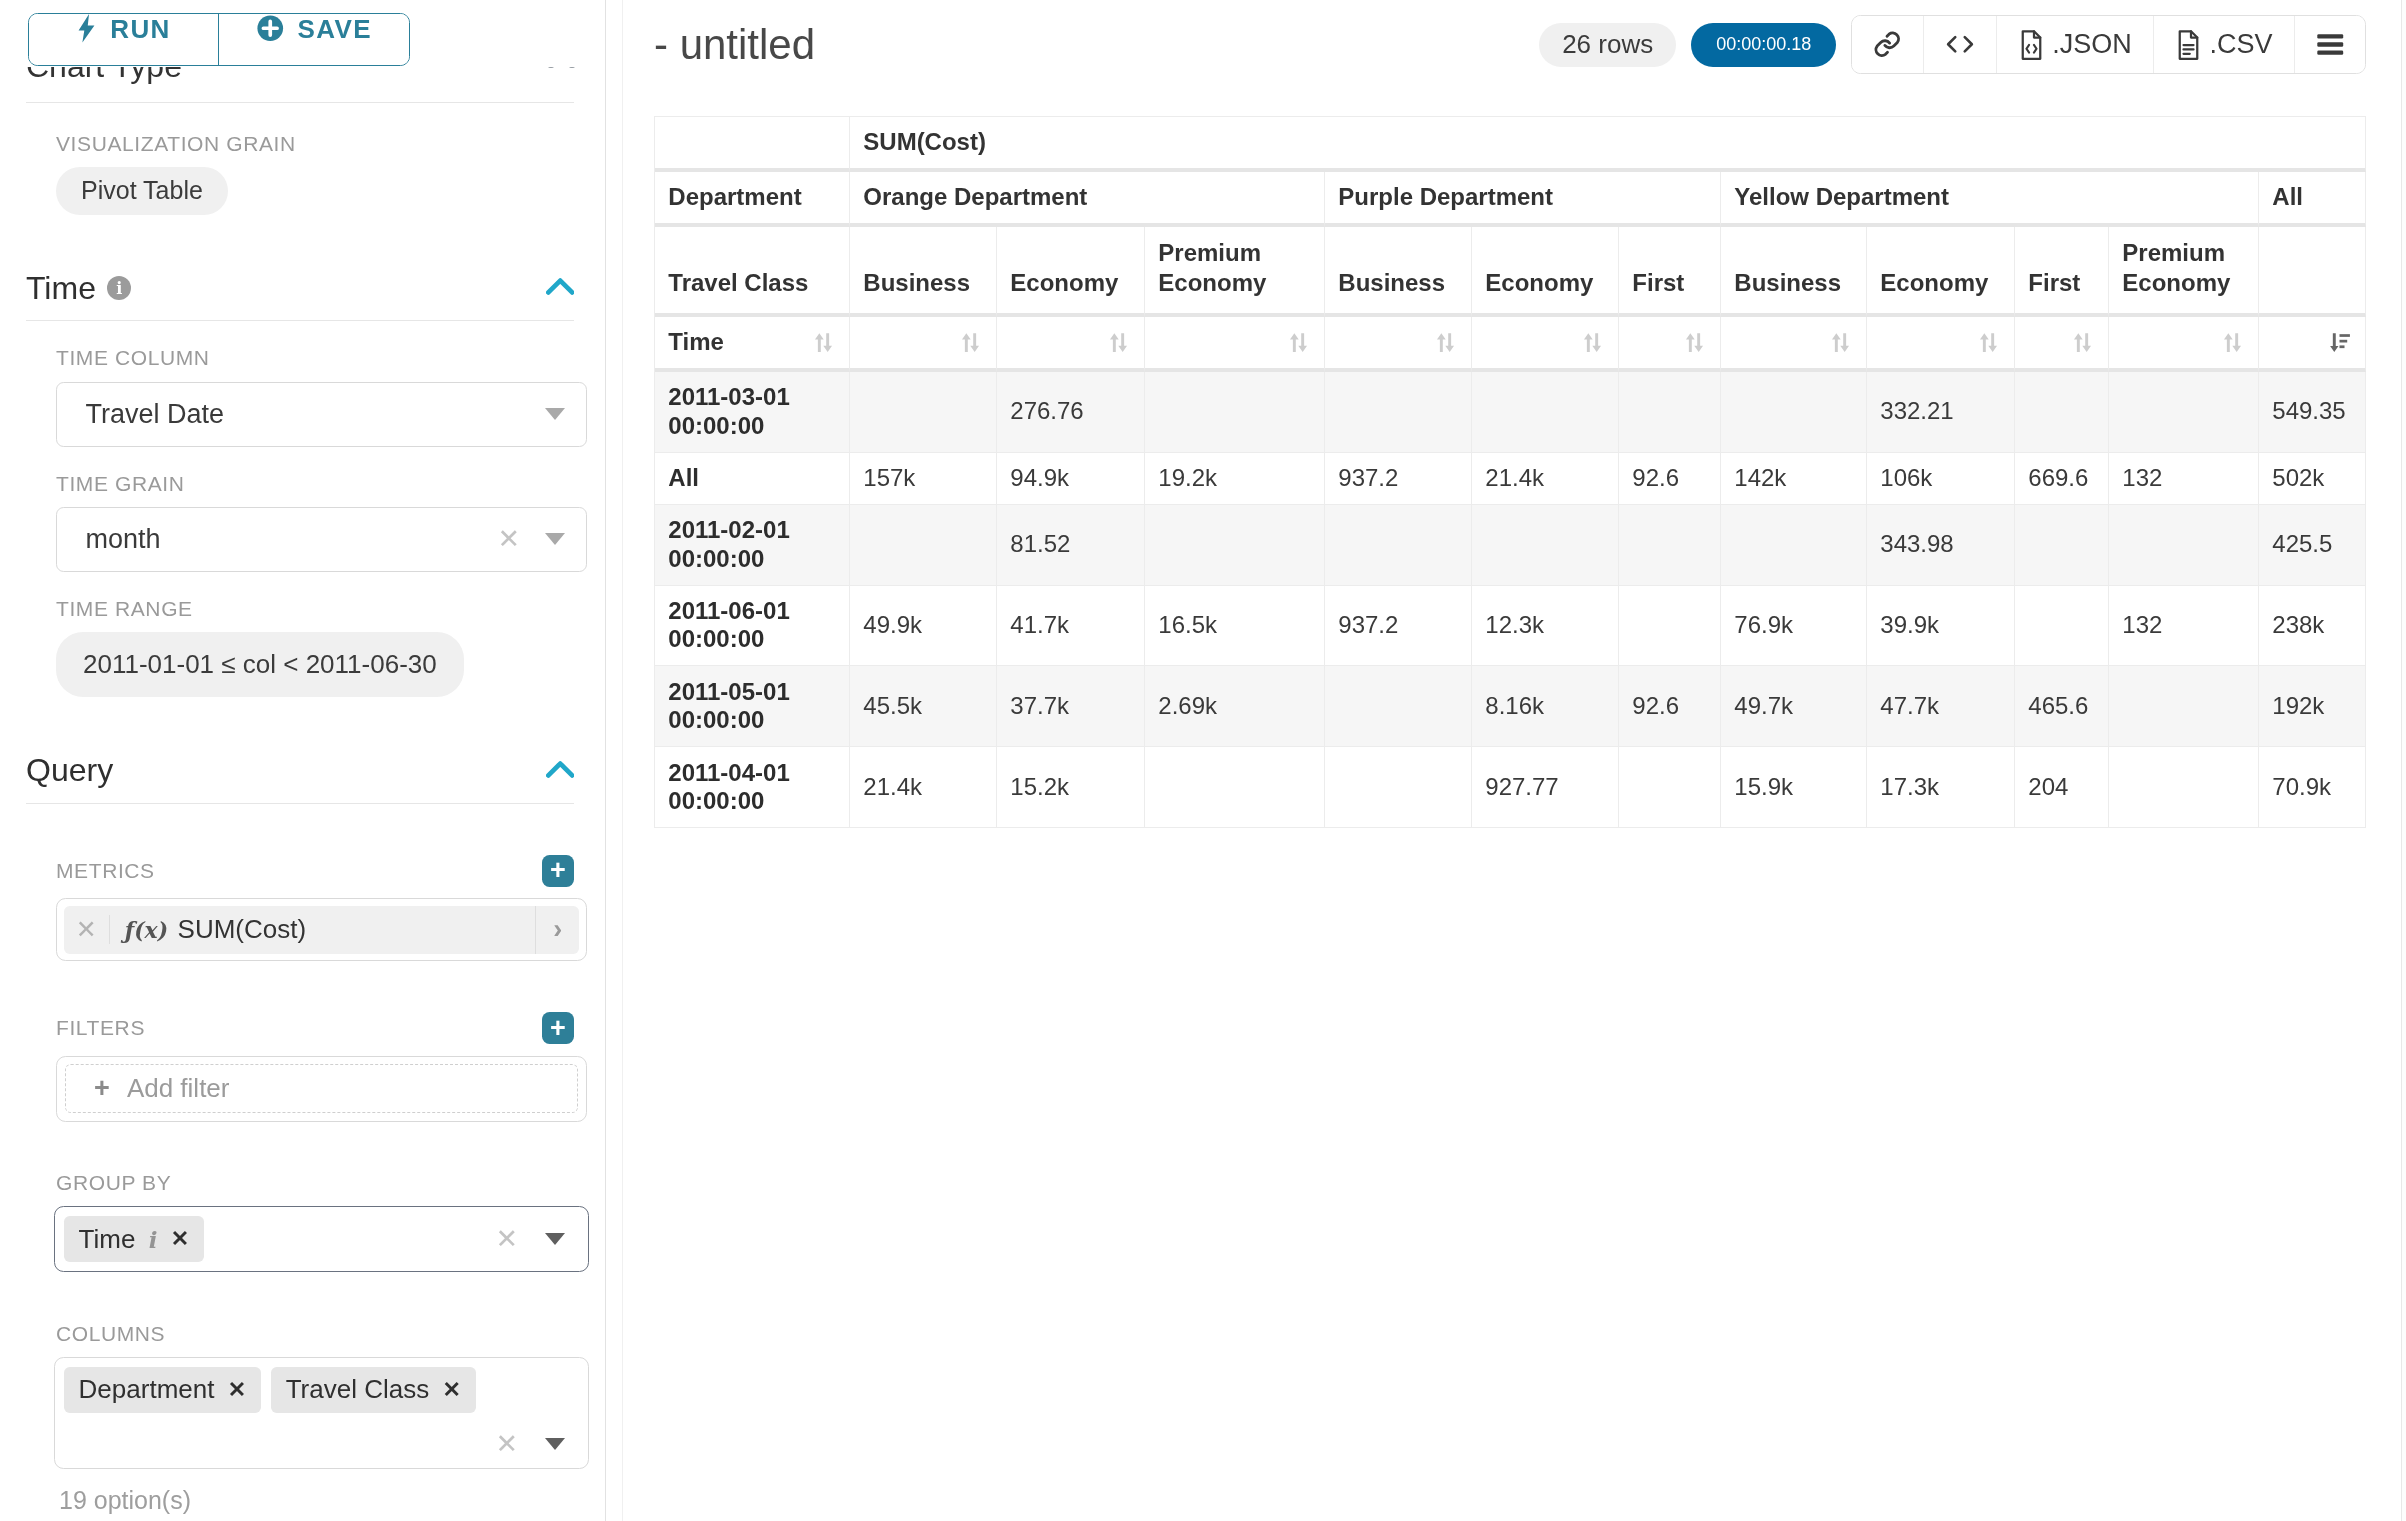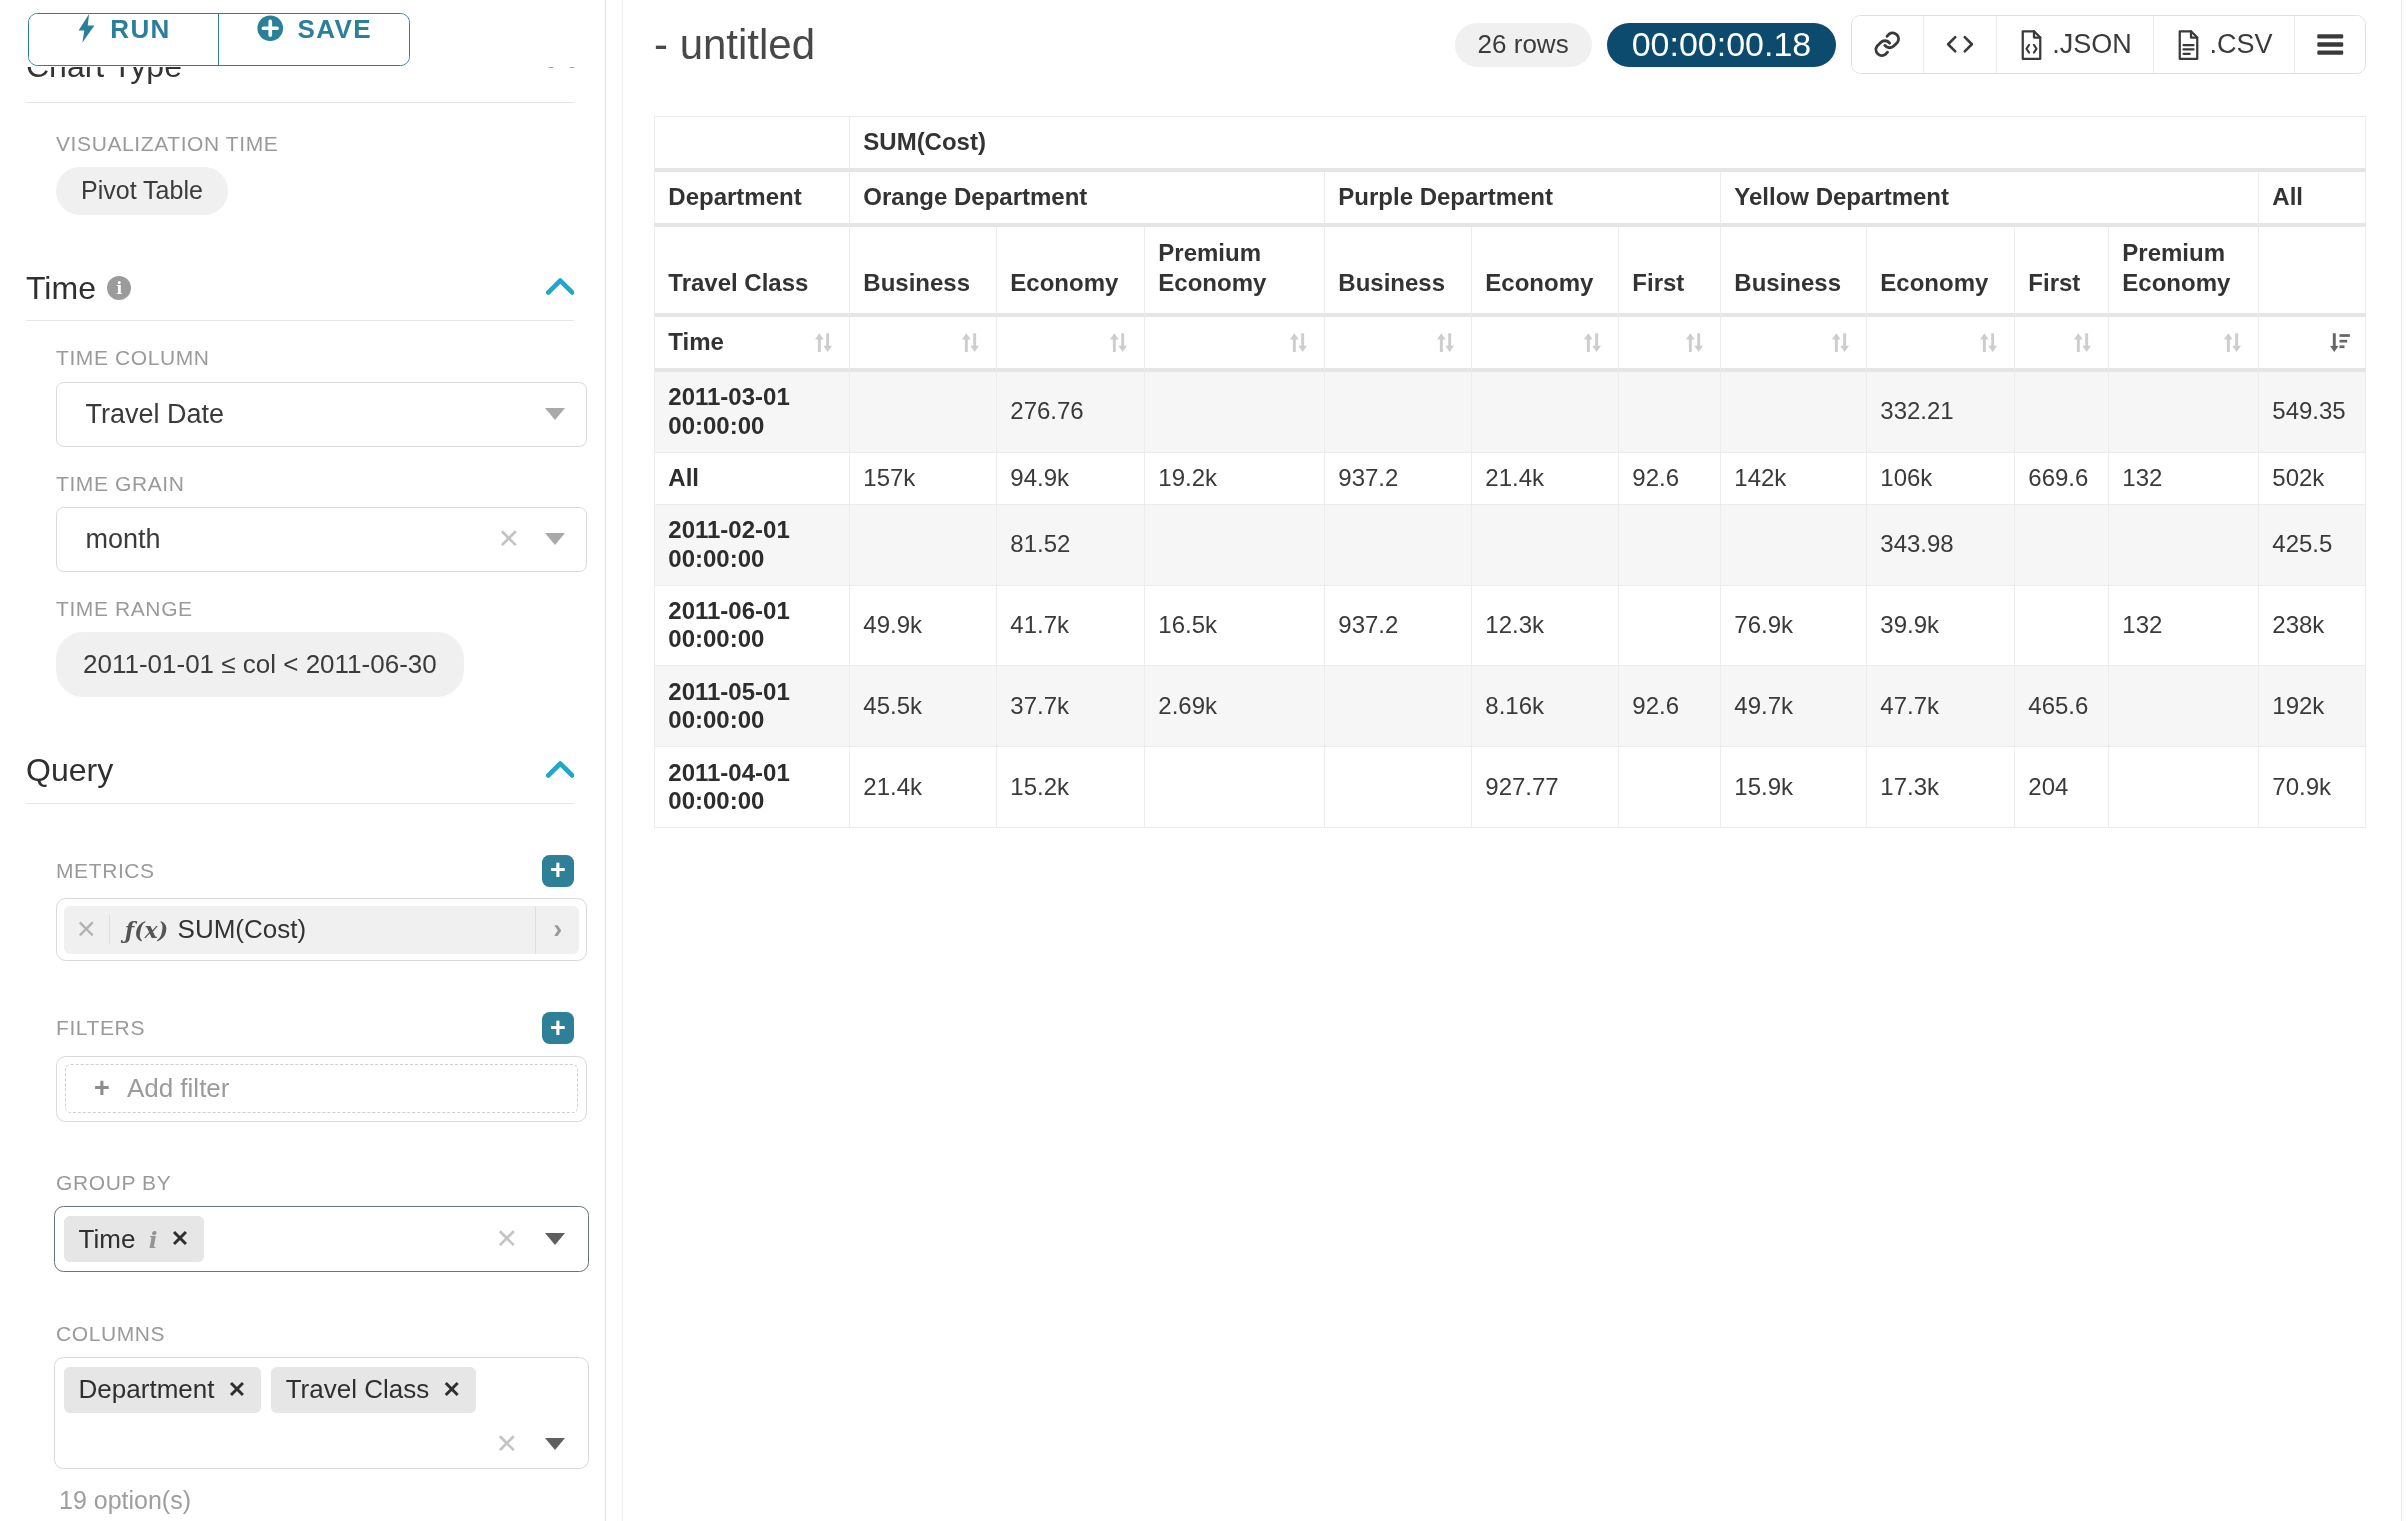--- a/index.html
+++ b/index.html
@@ -83,22 +83,22 @@
   .columns-box { min-height:112px; }
   .columns-hint { margin-top:17px; }
 
   
   main { flex:1; padding:15px 0 0 31px; position:relative; }
   .main-header { display:flex; align-items:center; width:1712px; }
   .chart-title { font-size:42px; color:#484848; font-weight:400; }
   .header-right { margin-left:auto; display:flex; align-items:center; gap:15px; }
   .rows-pill { height:44px; display:flex; align-items:center; padding:0 23px; background:#f0f0f0;
                border-radius:22px; font-size:26px; color:#3b3b3b; }
-  .timer-pill { height:44px; display:flex; align-items:center; padding:0 25px; background:#0c4a6e;
-                border-radius:22px; font-size:34px; color:#fff; }
+  .timer-pill { height:44px; display:flex; align-items:center; padding:0 25px; background:#0369a1;
+                border-radius:22px; font-size:18px; color:#fff; }
   .export-group { display:flex; align-items:stretch; height:59px; border:1.9px solid #e0e0e0; border-radius:9.5px;
                   overflow:hidden; background:#fff; }
   .export-btn { display:flex; align-items:center; gap:7.6px; padding:0 21px; font-size:27px; font-weight:500;
                 color:#3a3a3a; background:#fff; border:none; cursor:pointer; }
   .export-btn + .export-btn { border-left:1.9px solid #ececec; }
 
   
   .table-wrap { margin-top:42px; }
   table.pivot { border-collapse:separate; border-spacing:0; table-layout:fixed; width:1712px;
                 font-size:24px; color:#3a3a3a; border-top:1.9px solid #ececec; border-left:1.9px solid #ececec; }
@@ -143,21 +143,21 @@
           </span>
           <span>SAVE</span>
         </button>
       </div>
     </div>
 
     <h2 class="clipped-heading">Chart Type</h2>
     <span class="clip-dots"></span>
     <hr class="divider">
 
-    <div class="field-label viz-label">VISUALIZATION TIME</div>
+    <div class="field-label viz-label">VISUALIZATION GRAIN</div>
     <span class="pill viz-pill">Pivot Table</span>
 
     
     <div class="section-head">
       <span class="section-title">Time</span>
       <span class="info-badge">i</span>
       <span class="chevron-up">
         <svg width="28.5" height="21" viewBox="0 0 24 16">
             <path d="M2 13 12 3l10 10" fill="none" stroke="#20a7c9" stroke-width="4" stroke-linecap="round" stroke-linejoin="round"></path>
           </svg>

